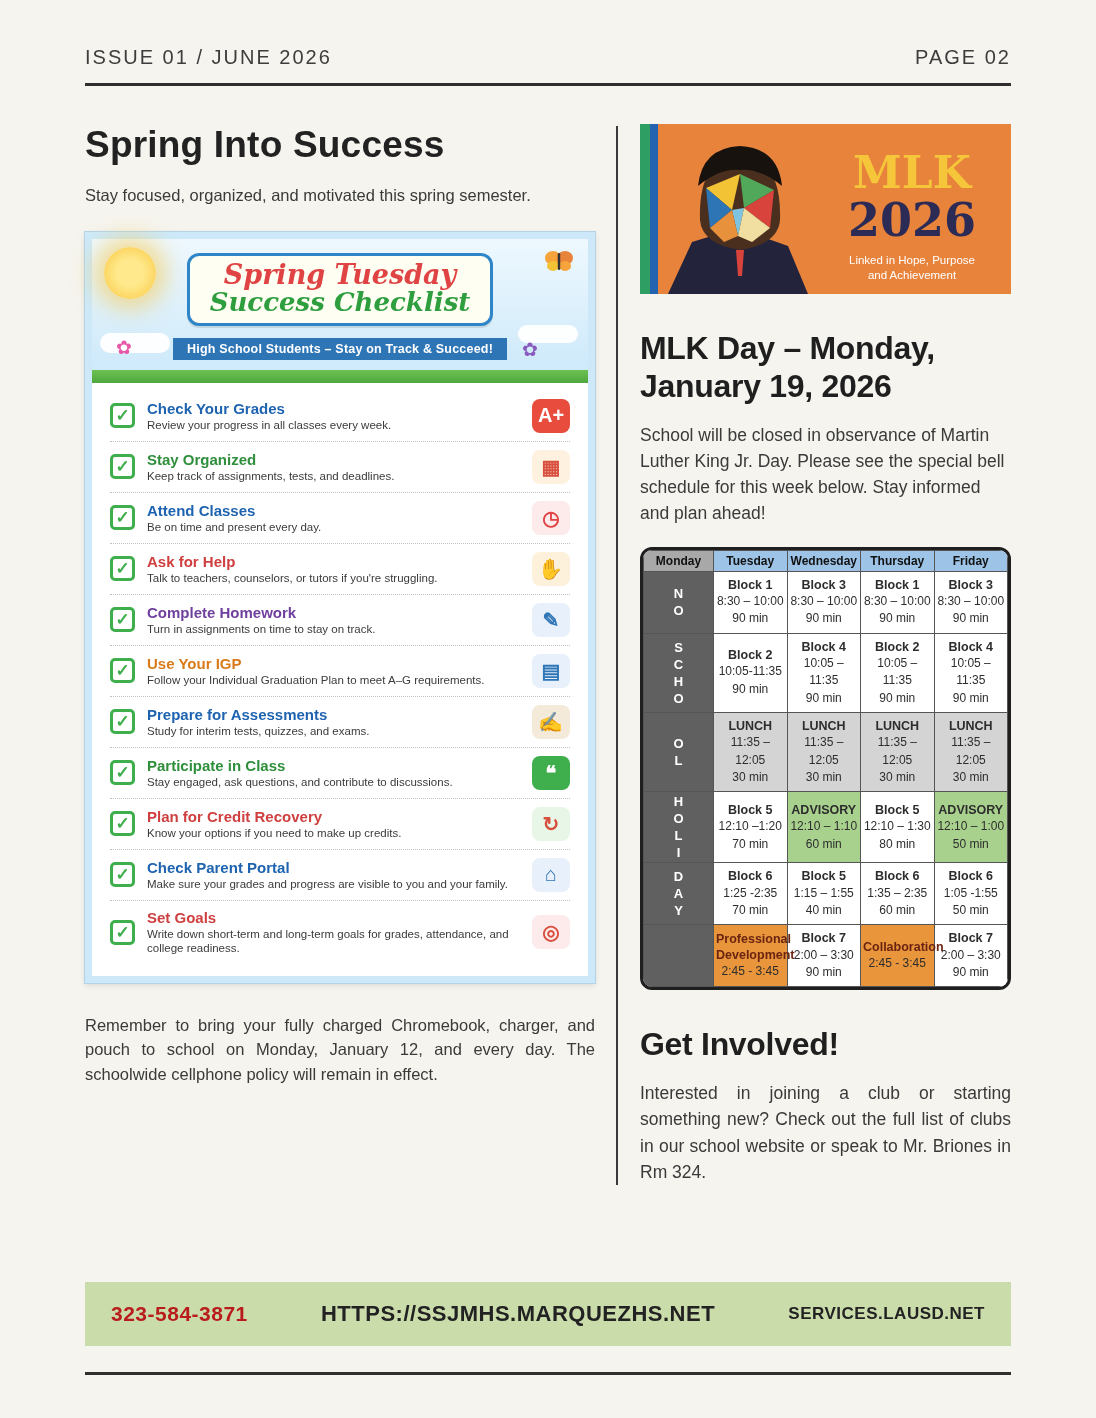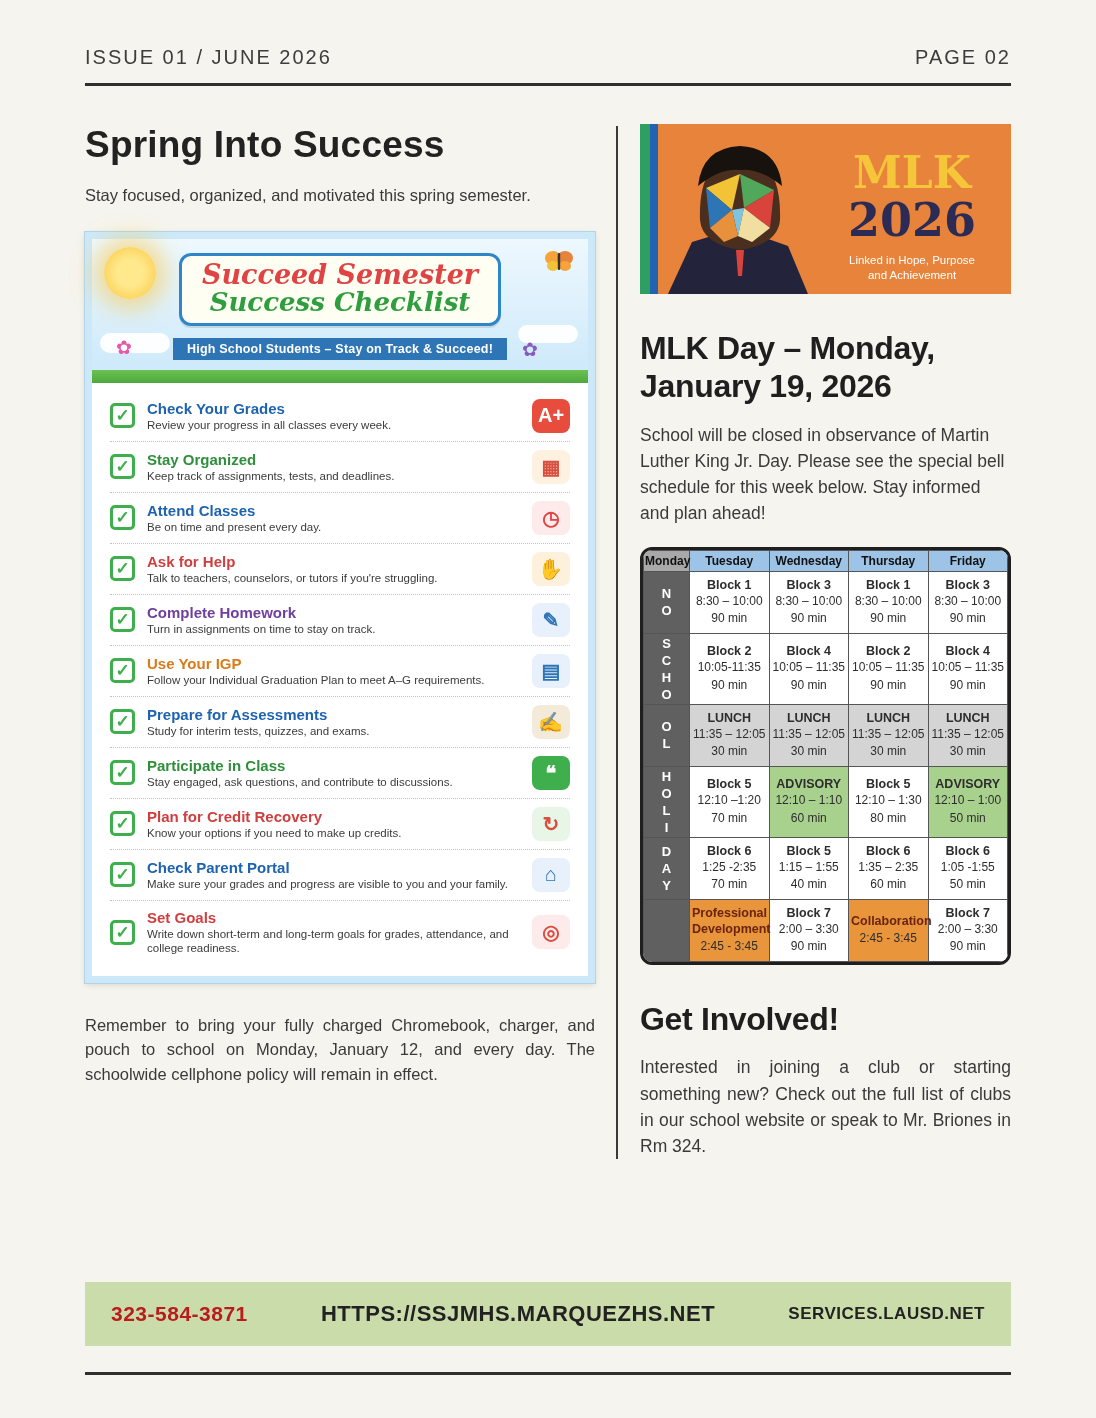--- a/index.html
+++ b/index.html
@@ -124,21 +124,21 @@
   .sched-wrap {
     margin-top: 20px; border: 3px solid #1f1f1f; border-radius: 12px;
     overflow: hidden; background: #fff;
   }
   table.sched { border-collapse: collapse; width: 100%; table-layout: fixed; }
   table.sched th, table.sched td { border: 1px solid #555; }
   table.sched th {
     font-size: 12px; font-weight: 700; padding: 3px 1px; color: #111;
   }
   .th-day { background: #9dc3e6; }
-  .th-mon { background: #a8a8a8; width: 46px; }
+  .th-mon { background: #a8a8a8; width: 70px; }
   .td-mon {
     background: #606060; color: #fff; font-weight: 700; font-size: 13px;
     text-align: center; vertical-align: middle; width: 46px;
   }
   .td-mon div { line-height: 17px; }
   .td-cell { text-align: center; vertical-align: middle; padding: 5px 2px; }
   .td-cell .ct { font-weight: 700; font-size: 12.5px; line-height: 1.3; }
   .td-cell .cm { font-size: 12px; line-height: 1.45; }
   .cell-normal { background: #ffffff; margin-top: 38px; }
   .cell-lunch { background: #d4d4d4; }
@@ -182,21 +182,21 @@
           <svg class="butterfly" width="30" height="24" viewBox="0 0 30 24">
             <ellipse cx="9" cy="9" rx="8" ry="7" fill="#f6a33c"></ellipse>
             <ellipse cx="21" cy="9" rx="8" ry="7" fill="#e8833c"></ellipse>
             <ellipse cx="9" cy="17" rx="6" ry="5" fill="#f2c335"></ellipse>
             <ellipse cx="21" cy="17" rx="6" ry="5" fill="#f6a33c"></ellipse>
             <rect x="13.8" y="4" width="2.4" height="17" rx="1.2" fill="#333"></rect>
           </svg>
           <span class="flower f1">✿</span>
           <span class="flower f2">✿</span>
           <div class="ribbon">
-            <div class="ribbon-l1">Succeed Semester</div>
+            <div class="ribbon-l1">Spring Tuesday</div>
             <div class="ribbon-l2">Success Checklist</div>
           </div>
           <div class="poster-sub">High School Students – Stay on Track &amp; Succeed!</div>
           <div class="grass"></div>
         </div>
         <div class="checklist">
             <div class="check-item">
     <span class="chk">✓</span>
     <div class="ci-text">
       <div class="ci-title" style="color: rgb(30, 99, 176);">Check Your Grades</div>

